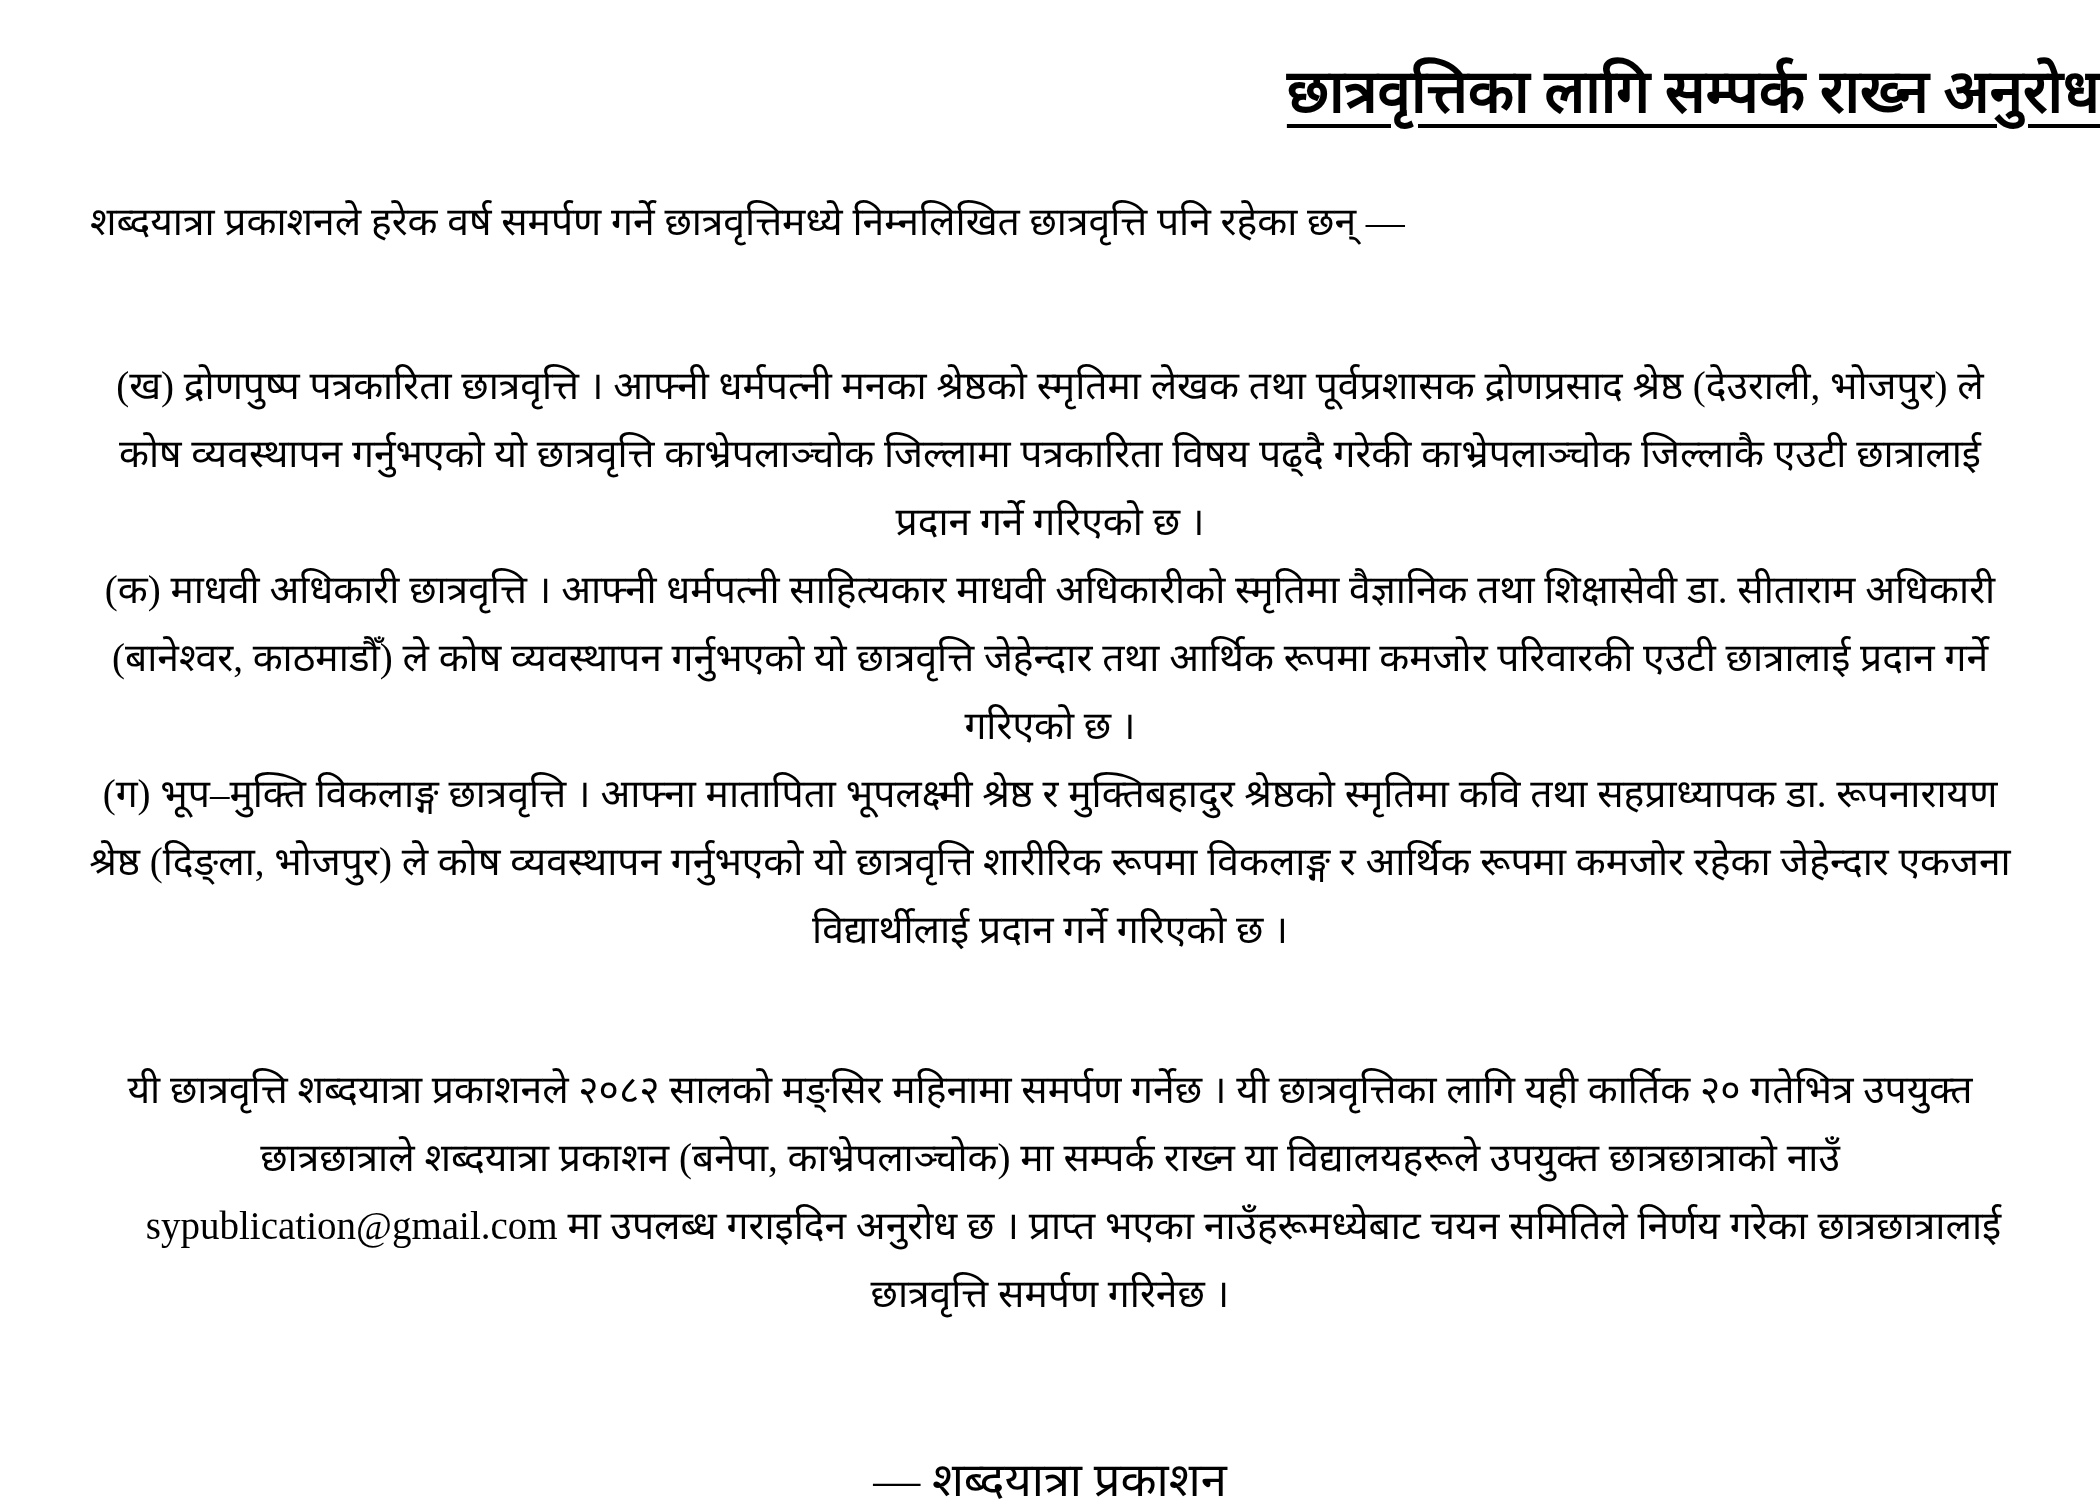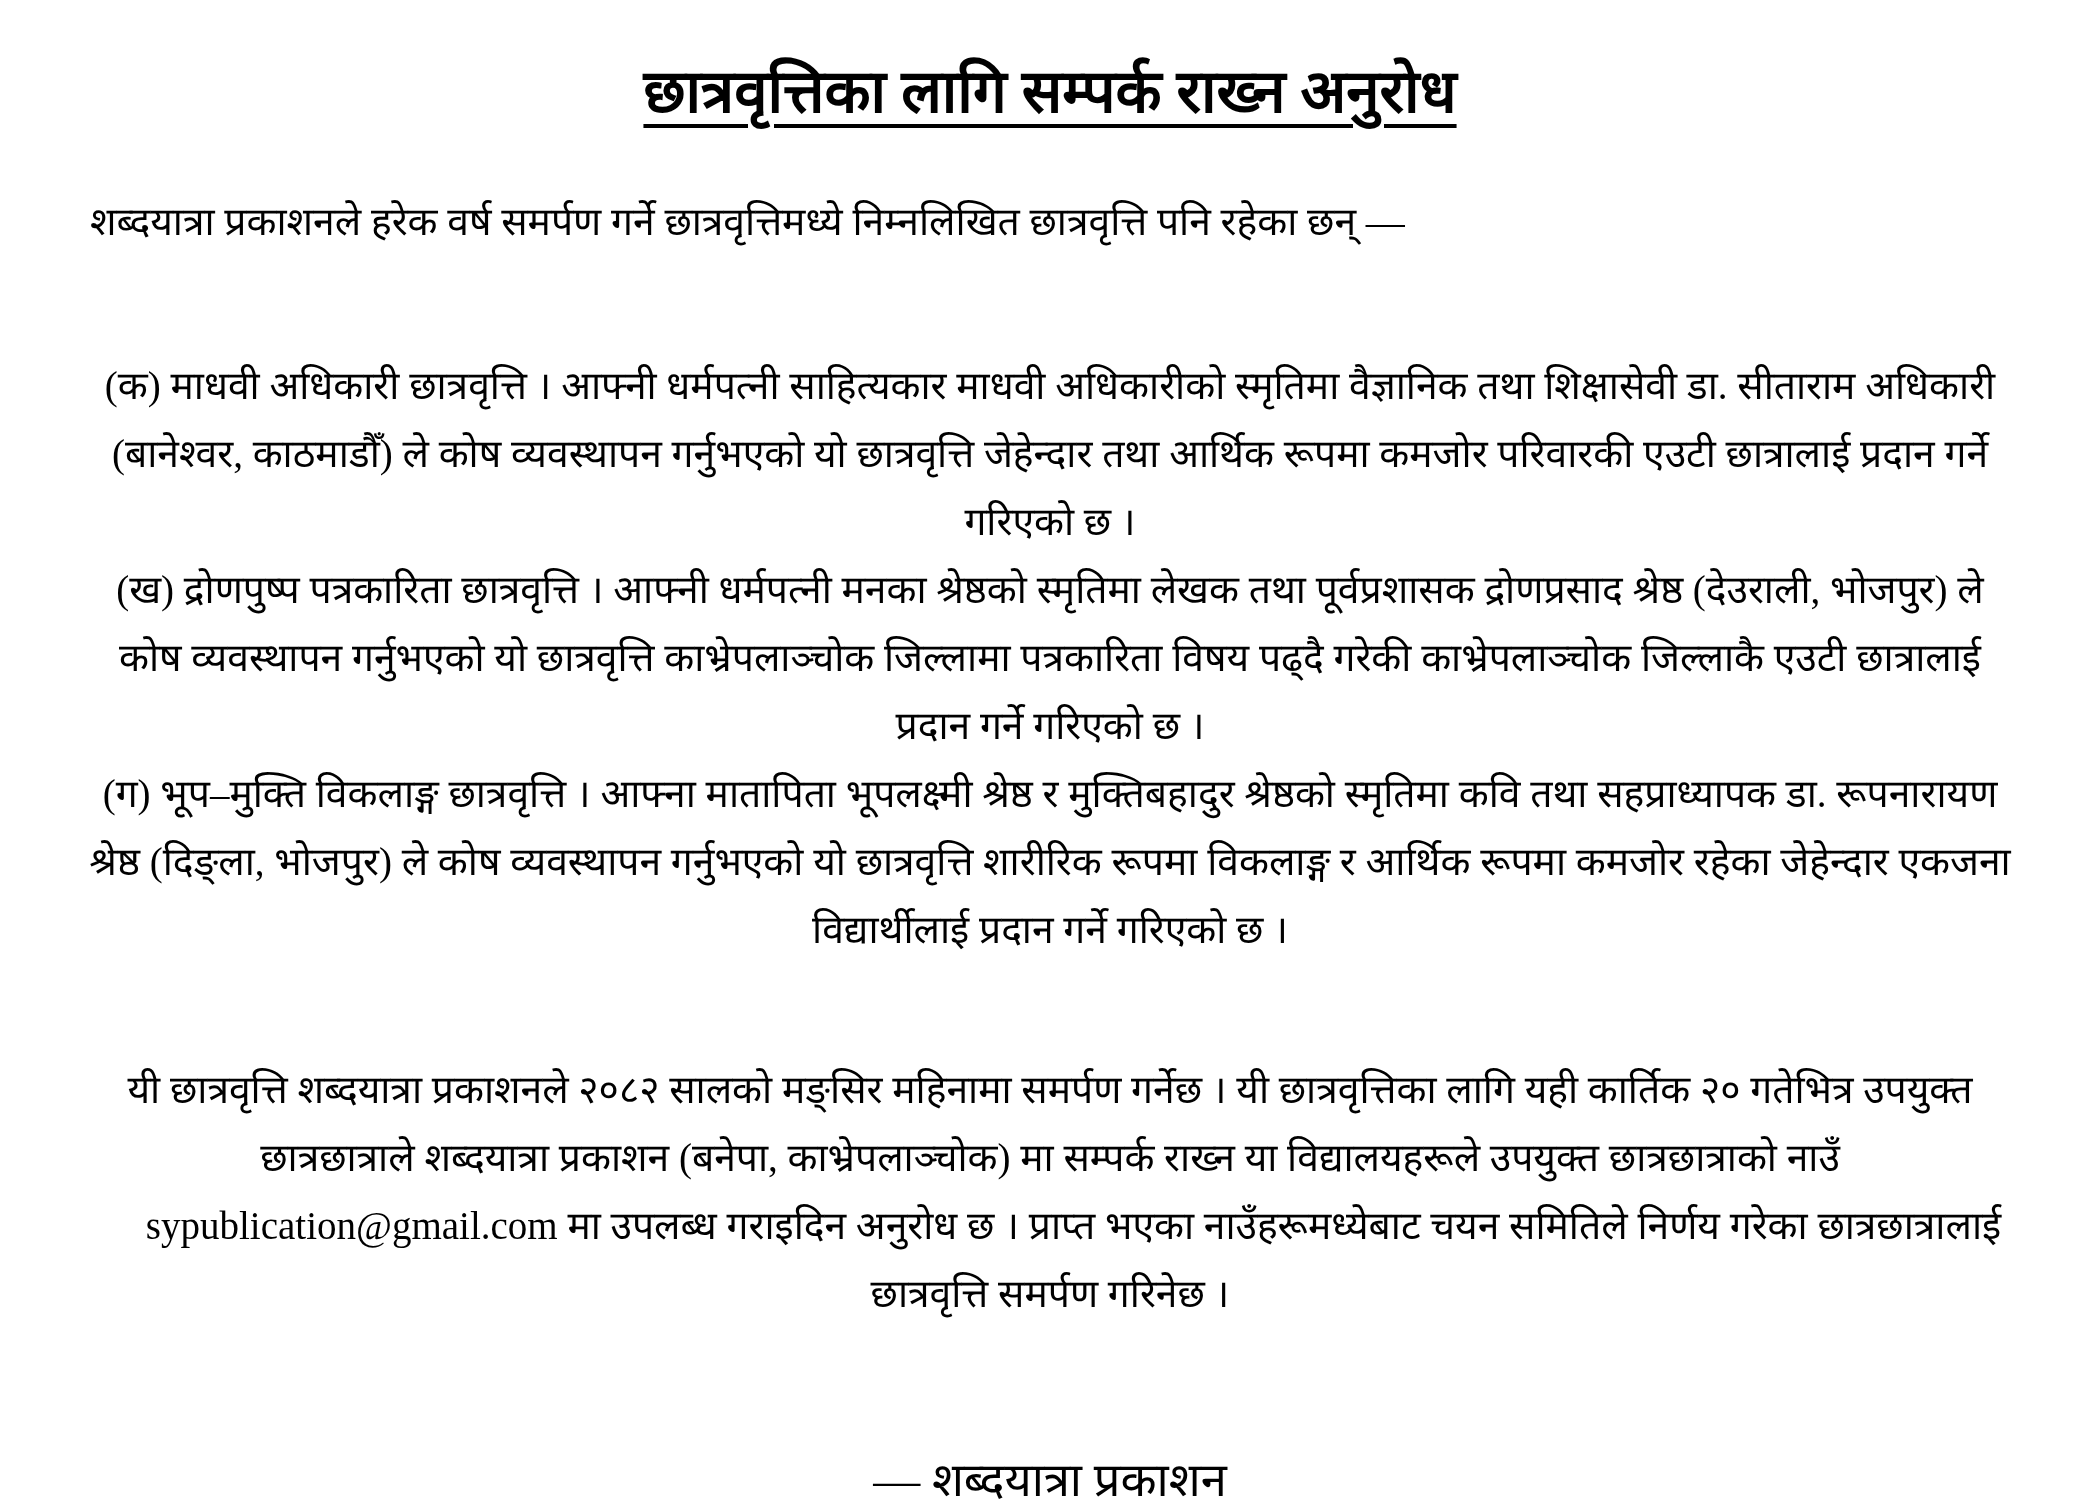--- a/index.html
+++ b/index.html
@@ -14,21 +14,21 @@
     font-family: "Liberation Serif", "DejaVu Serif", serif;
     overflow: hidden;
   }
   .page {
     width: 2100px;
     height: 1500px;
     box-sizing: border-box;
     padding-top: 48px;
   }
   .title {
-    text-align: center;
+    text-align: right;
     font-size: 60px;
     font-weight: 700;
     margin: 0 auto 58px auto;
   }
   .title .underlined {
     text-decoration: underline;
     text-decoration-thickness: 4px;
     text-underline-offset: 12px;
   }
   .intro {
@@ -61,22 +61,22 @@
 </head>
 <body>
 
 <main class="page">
 
   <h1 class="title"><span class="underlined">छात्रवृत्तिका लागि सम्पर्क राख्न अनुरोध</span></h1>
 
   <p class="intro">शब्दयात्रा प्रकाशनले हरेक वर्ष समर्पण गर्ने छात्रवृत्तिमध्ये निम्नलिखित छात्रवृत्ति पनि रहेका छन् —</p>
 
   <section>
+    <p class="item">(ख) द्रोणपुष्प पत्रकारिता छात्रवृत्ति । आफ्नी धर्मपत्नी मनका श्रेष्ठको स्मृतिमा लेखक तथा पूर्वप्रशासक द्रोणप्रसाद श्रेष्ठ (देउराली, भोजपुर) ले कोष व्यवस्थापन गर्नुभएको यो छात्रवृत्ति काभ्रेपलाञ्चोक जिल्लामा पत्रकारिता विषय पढ्दै गरेकी काभ्रेपलाञ्चोक जिल्लाकै एउटी छात्रालाई प्रदान गर्ने गरिएको छ ।</p>
     <p class="item">(क) माधवी अधिकारी छात्रवृत्ति । आफ्नी धर्मपत्नी साहित्यकार माधवी अधिकारीको स्मृतिमा वैज्ञानिक तथा शिक्षासेवी डा. सीताराम अधिकारी (बानेश्वर, काठमाडौँ) ले कोष व्यवस्थापन गर्नुभएको यो छात्रवृत्ति जेहेन्दार तथा आर्थिक रूपमा कमजोर परिवारकी एउटी छात्रालाई प्रदान गर्ने गरिएको छ ।</p>
-    <p class="item">(ख) द्रोणपुष्प पत्रकारिता छात्रवृत्ति । आफ्नी धर्मपत्नी मनका श्रेष्ठको स्मृतिमा लेखक तथा पूर्वप्रशासक द्रोणप्रसाद श्रेष्ठ (देउराली, भोजपुर) ले कोष व्यवस्थापन गर्नुभएको यो छात्रवृत्ति काभ्रेपलाञ्चोक जिल्लामा पत्रकारिता विषय पढ्दै गरेकी काभ्रेपलाञ्चोक जिल्लाकै एउटी छात्रालाई प्रदान गर्ने गरिएको छ ।</p>
     <p class="item">(ग) भूप–मुक्ति विकलाङ्ग छात्रवृत्ति । आफ्ना मातापिता भूपलक्ष्मी श्रेष्ठ र मुक्तिबहादुर श्रेष्ठको स्मृतिमा कवि तथा सहप्राध्यापक डा. रूपनारायण श्रेष्ठ (दिङ्ला, भोजपुर) ले कोष व्यवस्थापन गर्नुभएको यो छात्रवृत्ति शारीरिक रूपमा विकलाङ्ग र आर्थिक रूपमा कमजोर रहेका जेहेन्दार एकजना विद्यार्थीलाई प्रदान गर्ने गरिएको छ ।</p>
   </section>
 
   <p class="closing"><span>यी छात्रवृत्ति शब्दयात्रा प्रकाशनले २०८२ सालको मङ्सिर महिनामा समर्पण गर्नेछ । यी छात्रवृत्तिका लागि यही कार्तिक २० गतेभित्र उपयुक्त छात्रछात्राले शब्दयात्रा प्रकाशन (बनेपा, काभ्रेपलाञ्चोक) मा सम्पर्क राख्न या विद्यालयहरूले उपयुक्त छात्रछात्राको नाउँ </span><span class="email">sypublication@gmail.com</span><span> मा उपलब्ध गराइदिन अनुरोध छ । प्राप्त भएका नाउँहरूमध्येबाट चयन समितिले निर्णय गरेका छात्रछात्रालाई छात्रवृत्ति समर्पण गरिनेछ ।</span></p>
 
   <p class="signature">— शब्दयात्रा प्रकाशन</p>
 
 </main>
 
 </body></html>

